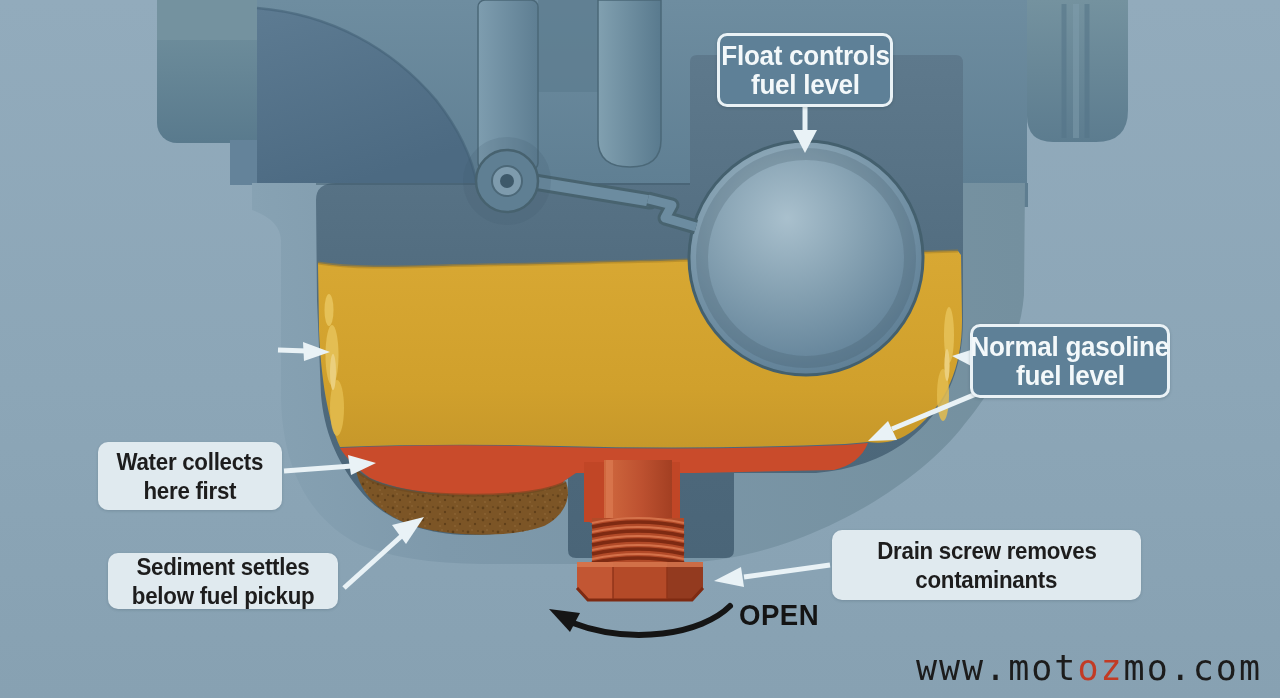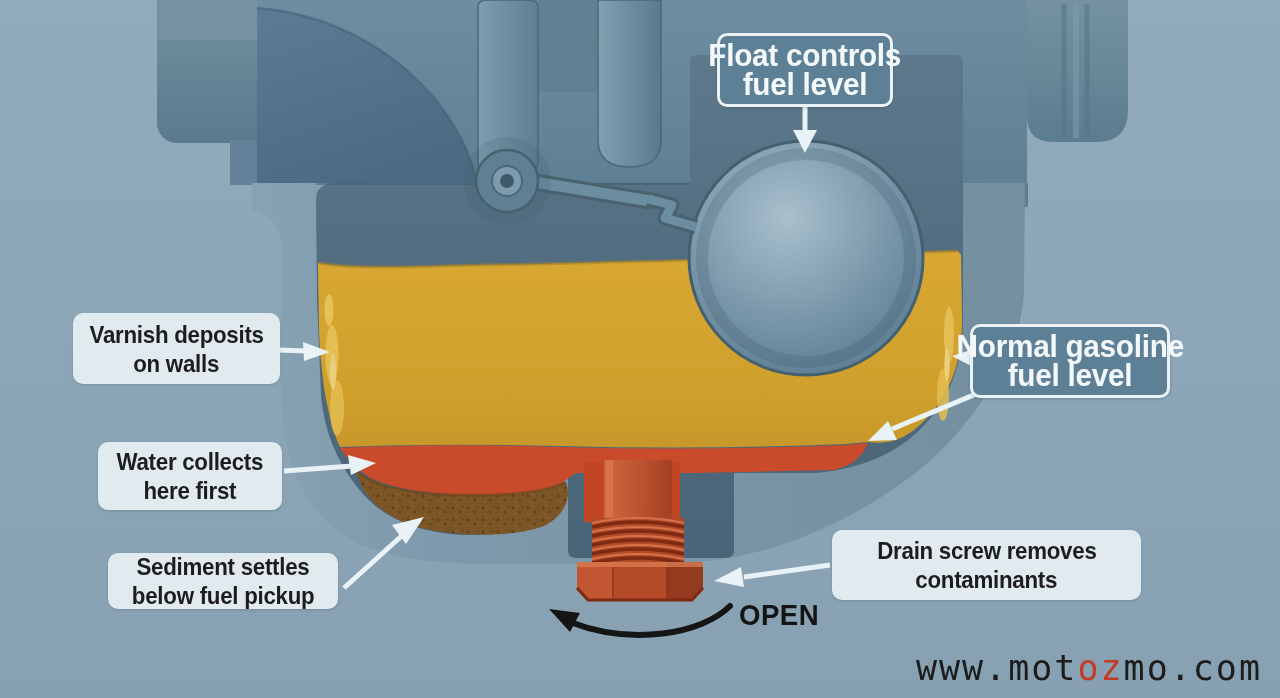--- a/index.html
+++ b/index.html
@@ -9,21 +9,21 @@
     font-family:"Liberation Sans", sans-serif;
   }
   .stage svg{position:absolute;left:0;top:0;}
   .callout{
     position:absolute;display:flex;flex-direction:column;align-items:center;justify-content:center;
     border-radius:10px;text-align:center;line-height:29px;font-weight:bold;
     transform-origin:center;letter-spacing:-0.3px;
   }
   .callout .ln{white-space:nowrap;transform:scaleX(0.93);}
   .callout.light{background:#e0eaef;color:#1d1d1d;font-size:24px;box-shadow:0 1px 3px rgba(30,50,60,.18);}
-  .callout.dark{background:#5e8097;border:3px solid #eaf2f6;color:#f3f8fa;font-size:32px;box-shadow:0 1px 3px rgba(30,50,60,.25);}
+  .callout.dark{background:#5e8097;border:3px solid #eaf2f6;color:#f3f8fa;font-size:28px;box-shadow:0 1px 3px rgba(30,50,60,.25);}
   .open-label{
     position:absolute;color:#141414;font-size:30px;font-weight:bold;letter-spacing:.5px;
     transform:scaleX(.92);transform-origin:left center;white-space:nowrap;
   }
   .watermark{
     position:absolute;right:18px;top:648px;
     font-family:"DejaVu Sans Mono","Liberation Mono",monospace;
     font-size:35px;font-weight:normal;color:#1c1c1c;letter-spacing:2px;white-space:nowrap;
   }
   .watermark .hl{color:#c23b24;}
@@ -268,24 +268,20 @@
     <path d="M730 606 C702 634 632 646 570 622" fill="none" stroke="#151515" stroke-width="6" stroke-linecap="round"></path>
     <polygon points="549,609 580,613 570,632" fill="#151515"></polygon>
   </g>
 </svg>
 
 <div class="callout dark" style="left:717px;top:33px;width:170px;height:68px;">
   <span class="ln">Float controls</span>
   <span class="ln">fuel level</span>
 </div>
 
-<div class="callout light" style="left:73px;top:313px;width:207px;height:71px;">
-  <span class="ln">Varnish deposits</span>
-  <span class="ln">on walls</span>
-</div>
 
 <div class="callout light" style="left:98px;top:442px;width:184px;height:68px;">
   <span class="ln">Water collects</span>
   <span class="ln">here first</span>
 </div>
 
 <div class="callout light" style="left:108px;top:553px;width:230px;height:56px;justify-content:center;">
   <span class="ln">Sediment settles</span>
   <span class="ln">below fuel pickup</span>
 </div>

